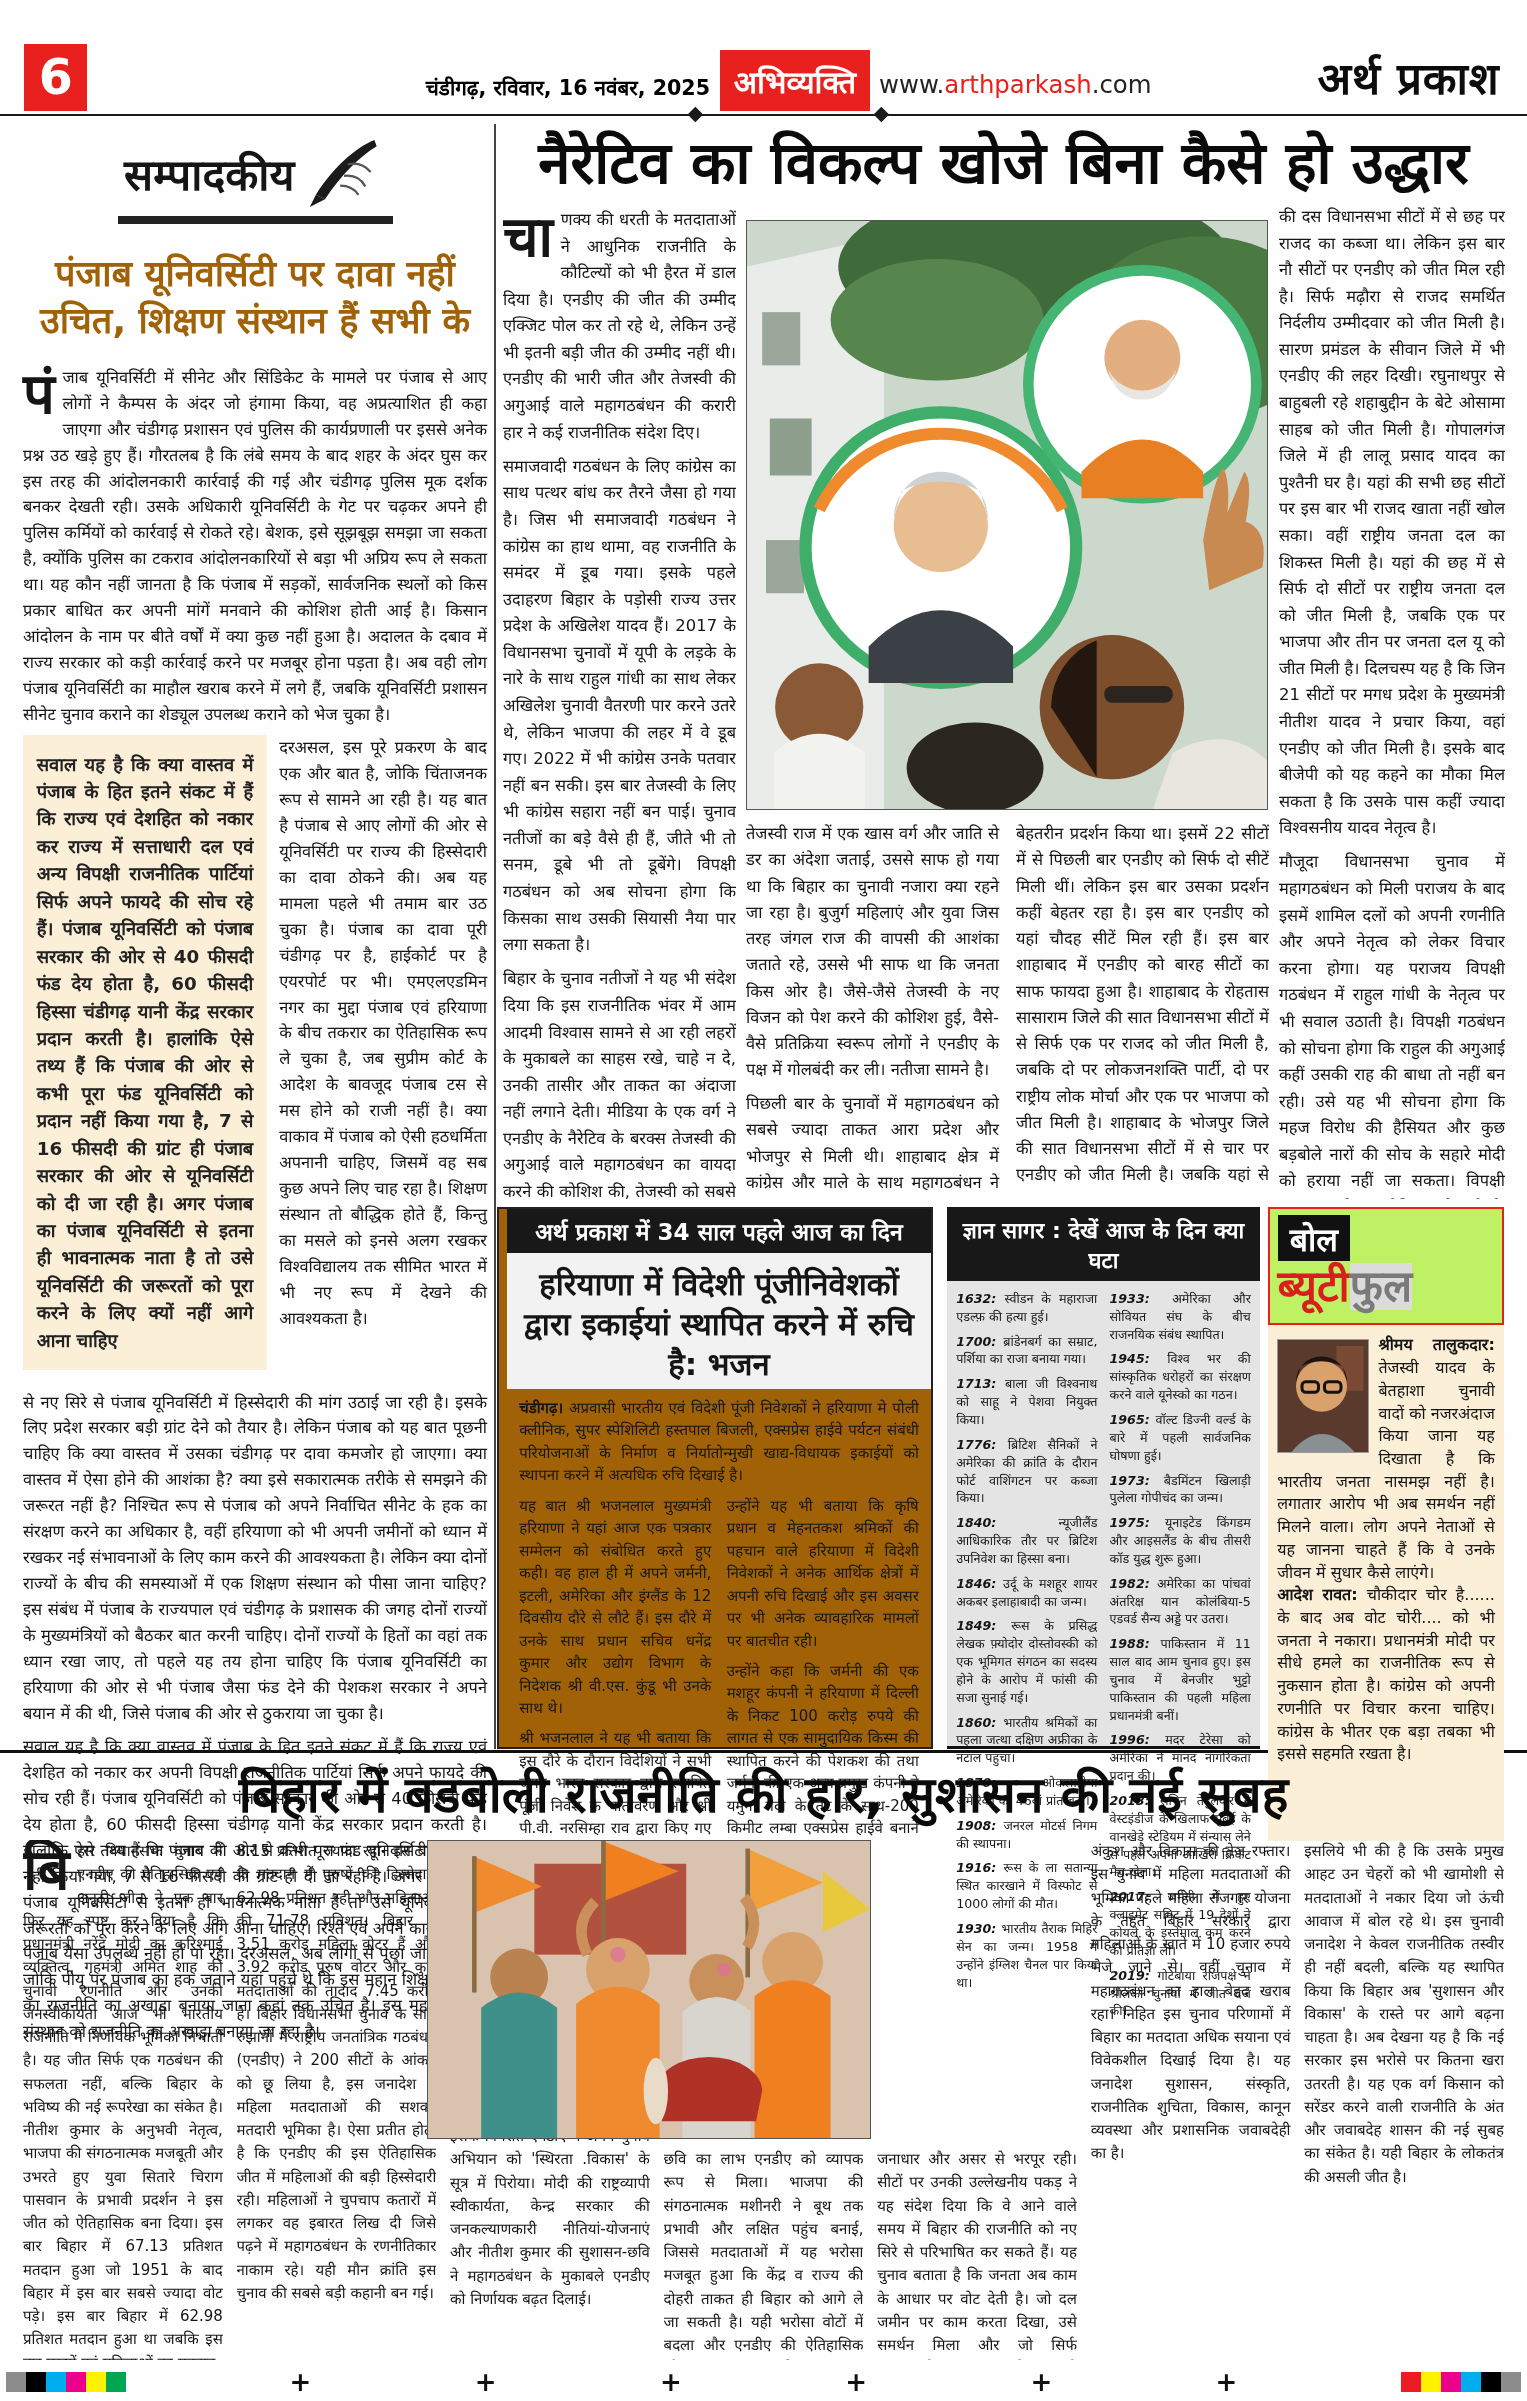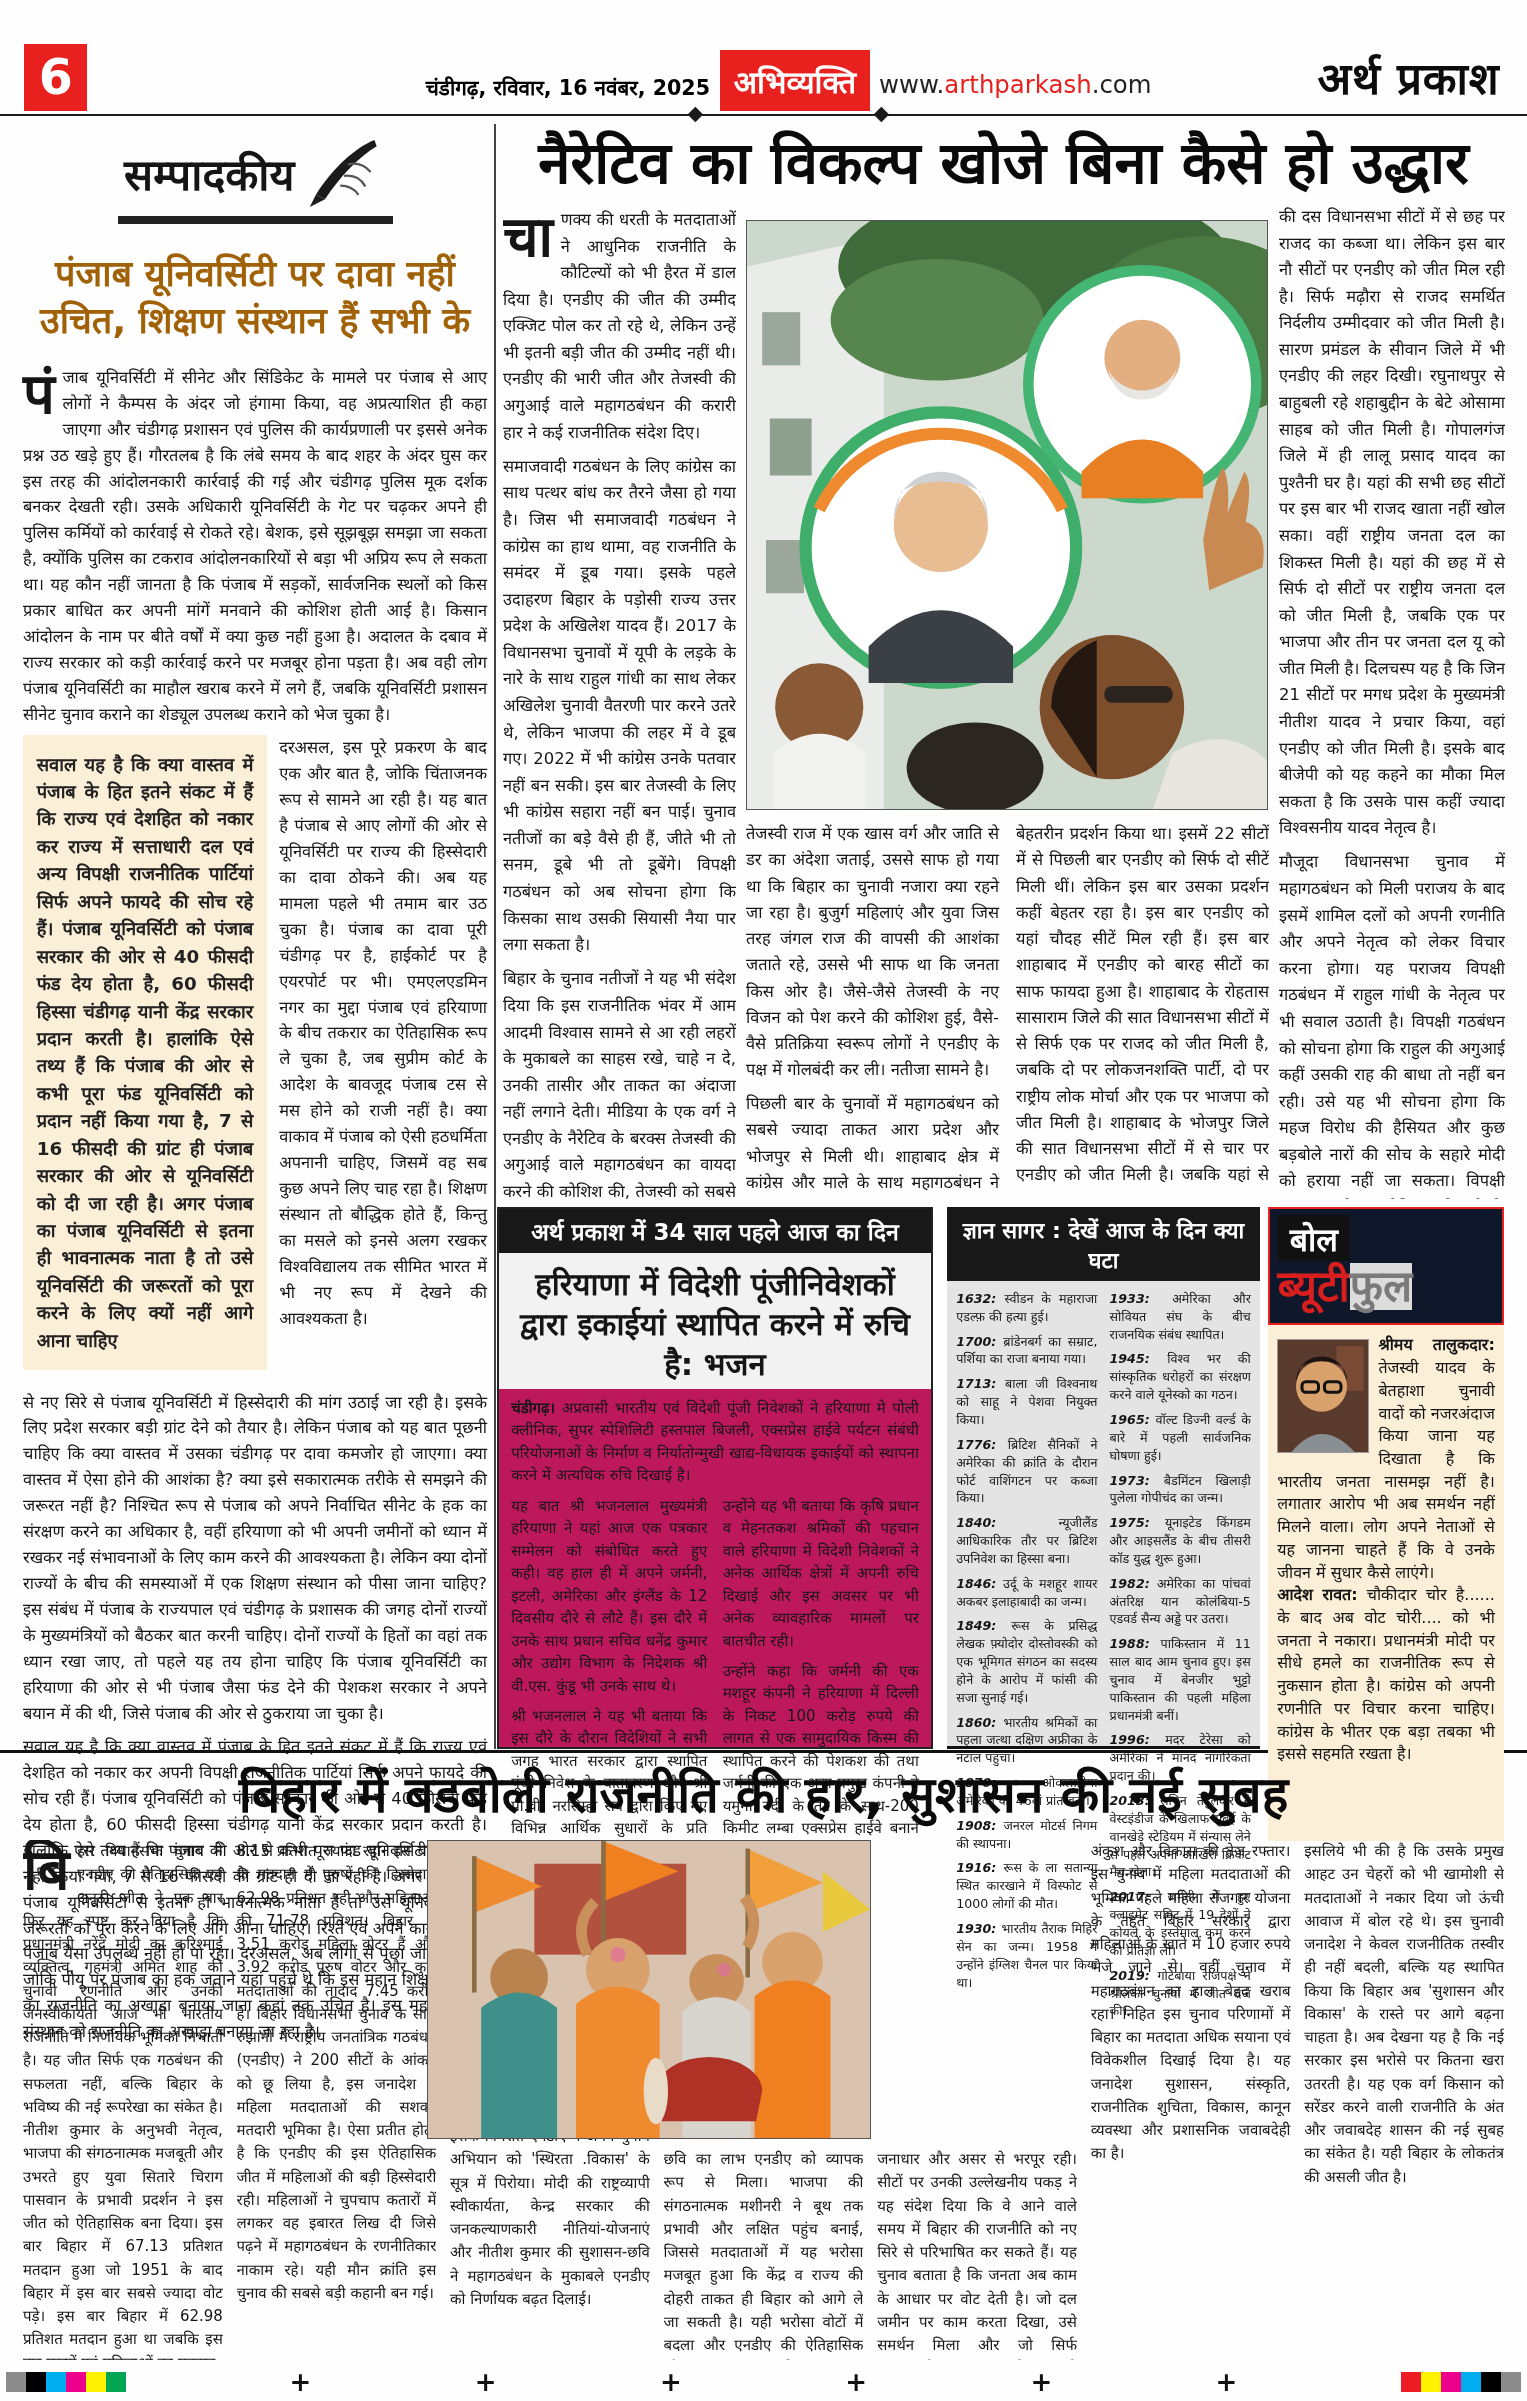--- a/index.html
+++ b/index.html
@@ -47,40 +47,40 @@
             font-size:16.4px; line-height:1.62; text-align:justify; }
   .m-colL p, .m-colR p, .m-mid p { margin-bottom:7.6px; }
   .m-photo { position:absolute; left:746px; top:220px; width:522px; height:590px; border:1.5px solid #555; }
   .m-colR { position:absolute; left:1279px; top:204px; width:226px; height:995px; overflow:hidden;
             font-size:16.4px; line-height:1.62; text-align:justify; }
   .m-mid { position:absolute; left:746px; top:821px; width:523px; height:378px; overflow:hidden;
            column-count:2; column-gap:17px; font-size:16.4px; line-height:1.6; text-align:justify; }
 
   
   .flash { position:absolute; left:497px; top:1207px; width:436px; height:542px; border:2.3px solid #222;
-           background:#be185d; }
+           background:#a16207;padding-left:8px; }
   .flash-bar { background:#181818; color:#fff; text-align:center; font-size:23px; font-weight:bold; padding:6.1px 0; }
   .flash-head { text-align:center; font-size:31px; line-height:1.3; font-weight:800; padding:10.7px 9.2px 4.6px; background:#f2f2f2; }
   .flash-body { padding:7.6px 12.2px; font-size:15px; line-height:1.5; text-align:justify; }
   .flash-lead { margin-bottom:7.6px; }
   .flash-cols { column-count:2; column-gap:15.3px; }
   .flash-cols p { margin-bottom:7.6px; }
   .dl { font-weight:800; }
 
   
   .gyan { position:absolute; left:947px; top:1207px; width:313px; height:542px; background:#e4e4e4;
           border-bottom:3.1px solid #111; }
   .gyan-bar { background:#181818; color:#fff; text-align:center; font-size:22px; font-weight:800; padding:6.9px 0; }
   .gyan-body { padding:9.2px 9.2px; column-count:2; column-gap:12.2px; font-size:12.6px; line-height:1.42; }
   .gyan-item { margin-bottom:6.9px; display:block; break-inside:avoid; text-align:justify; }
   .gyan-item b { font-weight:800;font-style:italic; }
 
   
   .bol { position:absolute; left:1268px; top:1207px; width:236px; height:542px; border-bottom:3.1px solid #111; }
-  .bol-logo { border:2.3px solid #e8201e; background:#0f172a; padding:6.1px 7.6px 9.2px; }
+  .bol-logo { border:2.3px solid #e8201e; background:#bef264; padding:6.1px 7.6px 9.2px; }
   .bol-l1 { display:inline-block; background:#111; color:#fff; font-size:32px; font-weight:800; padding:1.5px 12.2px; }
   .bol-l2 { font-size:43px; font-weight:800; margin-top:-6.1px; }
   .bol-l2 .r { color:#d91e1e; } .bol-l2 .g { color:#7a7a7a; background:#dcdcdc;font-family:Liberation Serif, serif; }
   .bol-body { background:#fcefd8; padding:9.2px 9.2px; font-size:16px; line-height:1.42; text-align:justify; height:516px; overflow:hidden; }
   .bol-body b { font-weight:800; }
   .bol-photo { float:left; width:92px; height:114px; margin:4.6px 9.2px 3.1px 0; border:0.8px solid #999; }
 
   
   .b-head { position:absolute; left:23px; top:1759px; width:1481px; text-align:center;
             font-size:50px; font-weight:800; color:#0a0a0a; }

